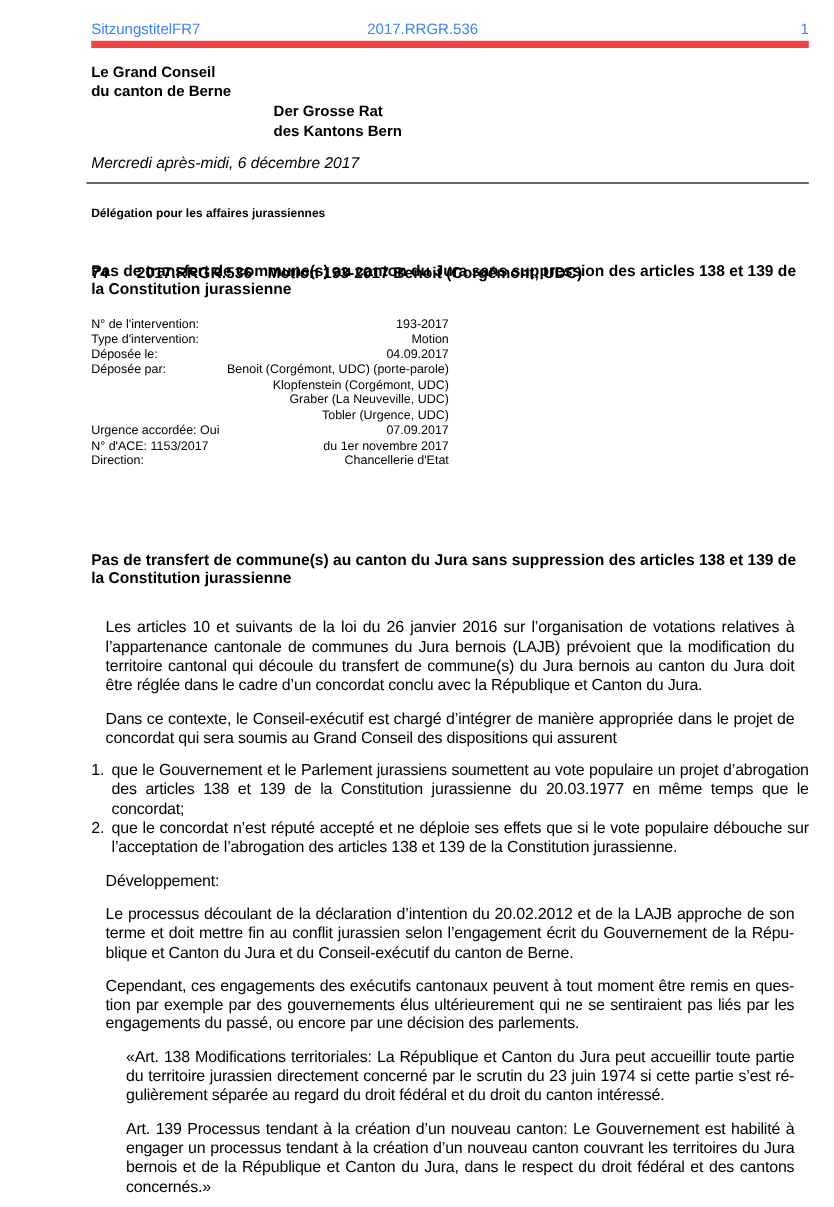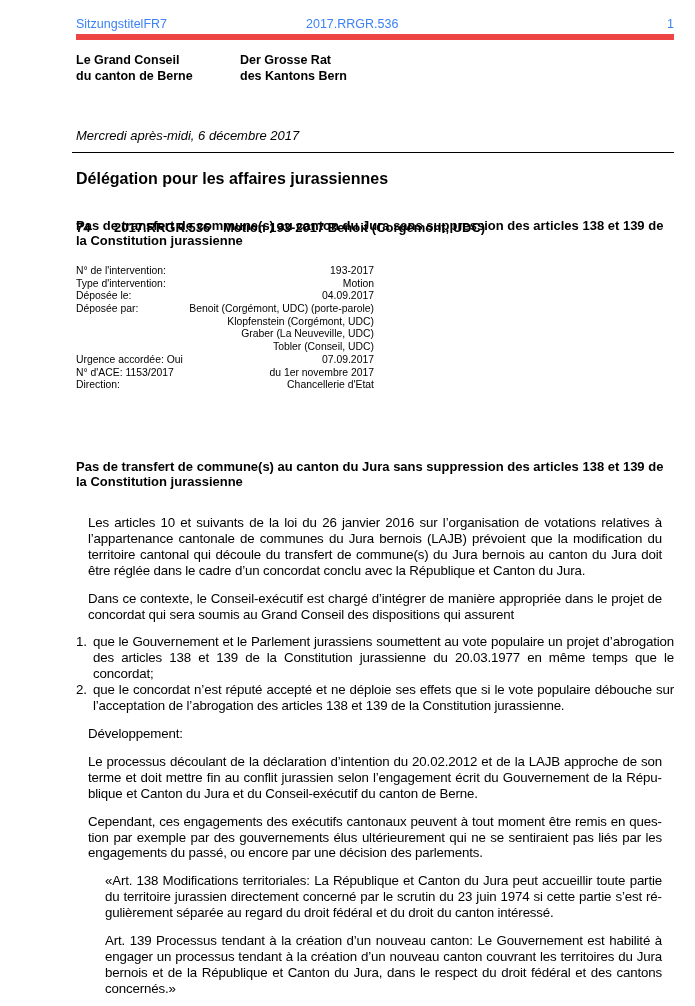--- a/index.html
+++ b/index.html
@@ -41,21 +41,21 @@
     .institution {
       position: absolute;
       top: 52px;
       left: 0;
       font-size: 12.5px;
       font-weight: bold;
       line-height: 16px;
     }
     .inst-col { position: absolute; top: 0; white-space: nowrap; }
     .inst-fr { left: 0; }
-    .inst-de { left: 164px; }
+    .inst-de { left: 152px; margin-top: 33px; }
 
     .session-date {
       position: absolute;
       top: 128px;
       left: 0;
       font-size: 13px;
       line-height: 16px;
       font-style: italic;
     }
     .rule {
@@ -63,21 +63,21 @@
       top: 152px;
       left: -4px;
       width: 602px;
       height: 0;
       border-top: 1px solid #000;
     }
     .delegation {
       position: absolute;
       top: 171px;
       left: 0;
-      font-size: 16px;
+      font-size: 10px;
       font-weight: bold;
       line-height: 16px;
     }
     .item-head {
       position: absolute;
       top: 203px;
       left: 0;
       width: 598px;
       font-size: 13px;
       font-weight: bold;
@@ -191,21 +191,21 @@
     <div class="meta-row">
       <span class="meta-label"></span>
       <span class="meta-value">Klopfenstein (Corgémont, UDC)</span>
     </div>
     <div class="meta-row">
       <span class="meta-label"></span>
       <span class="meta-value">Graber (La Neuveville, UDC)</span>
     </div>
     <div class="meta-row">
       <span class="meta-label"></span>
-      <span class="meta-value">Tobler (Conseil, UDC)</span>
+      <span class="meta-value">Tobler (Urgence, UDC)</span>
     </div>
     <div class="meta-row">
       <span class="meta-label">Urgence accordée: Oui</span>
       <span class="meta-value">07.09.2017</span>
     </div>
     <div class="meta-row">
       <span class="meta-label">N° d'ACE: 1153/2017</span>
       <span class="meta-value">du 1er novembre 2017</span>
     </div>
     <div class="meta-row">

